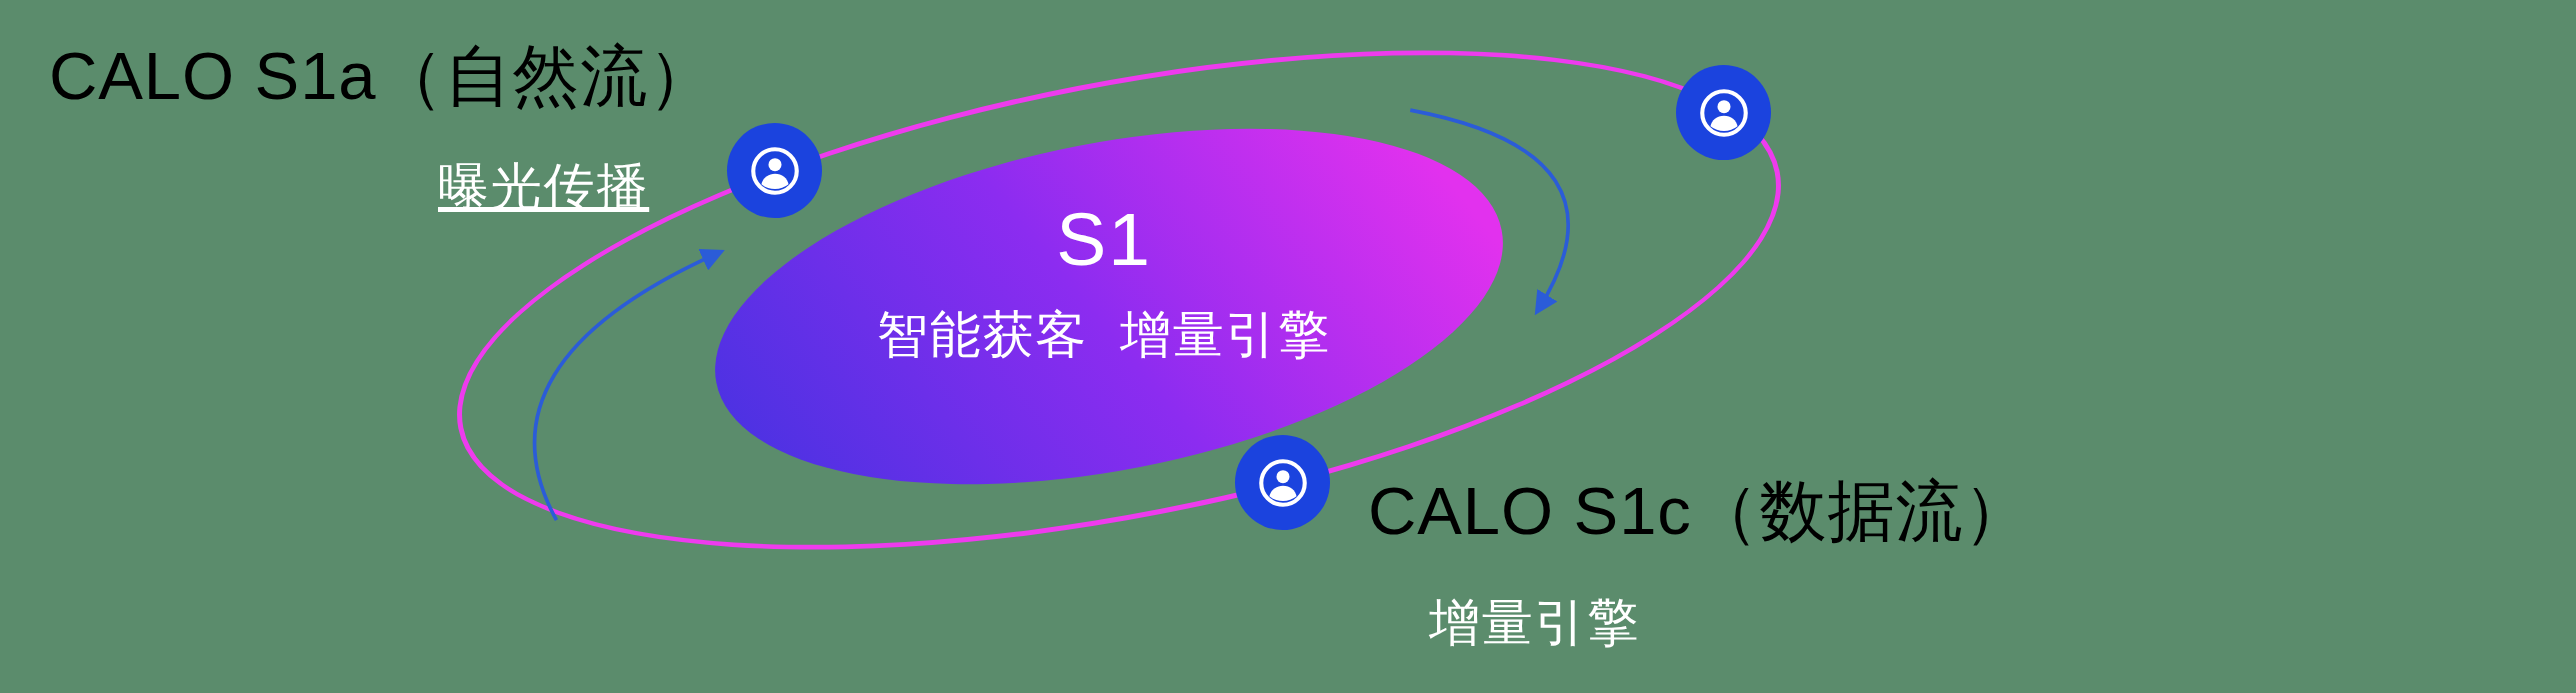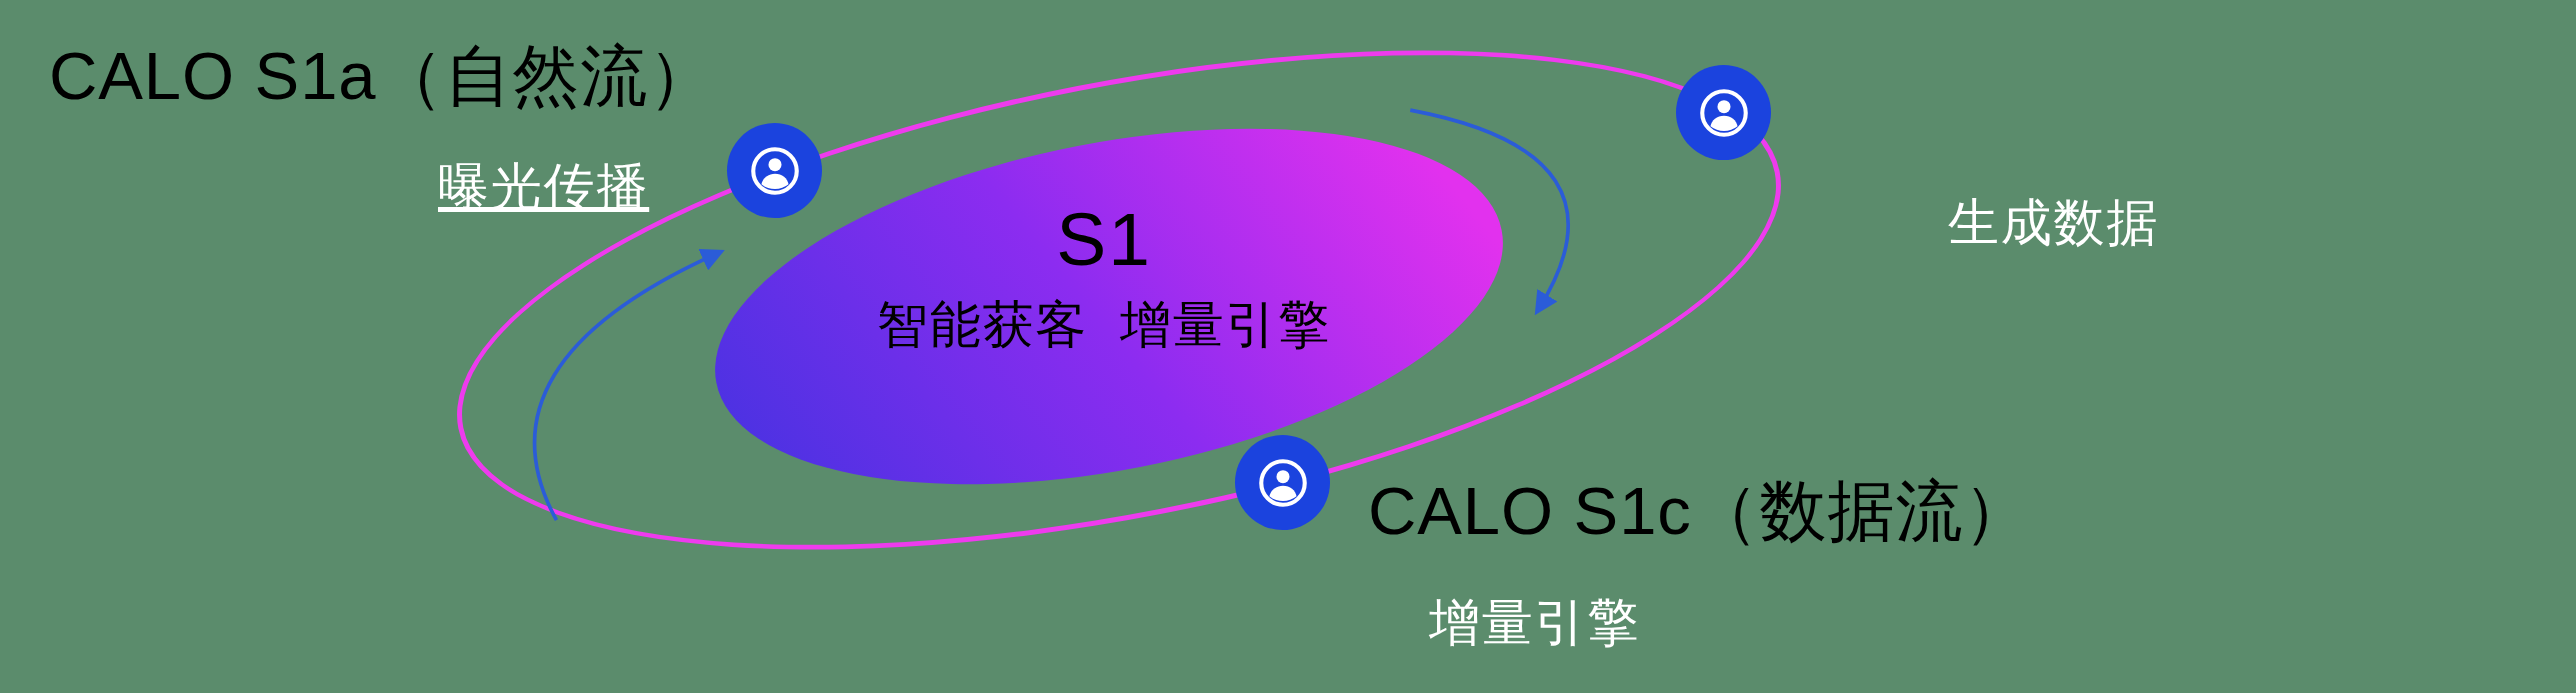--- a/index.html
+++ b/index.html
@@ -41,30 +41,30 @@
     transform: rotate(-11deg);
     background: linear-gradient(62deg, #4b32e2 6%, #8c2cf0 48%, #e231ee 90%);
   }
 
   .core-text {
     position: absolute;
     left: 831px;
     top: 198px;
     width: 546px;
     text-align: center;
-    color: #000000;
+    color: #ffffff;
   }
   .core-title {
     font-size: 75px;
     font-weight: 500;
     line-height: 1.1;
     letter-spacing: 1.8px;
   }
   .core-subtitle {
-    margin-top: 10px;
+    margin-top: 20px;
     font-size: 51px;
     font-weight: 400;
     white-space: pre;
     letter-spacing: 1.8px;
   }
 
   
   .node {
     position: absolute;
     width: 95px;
@@ -151,21 +151,20 @@
 
   <div class="node node-b">
     <span>
       <svg viewBox="0 0 24 24" xmlns="http://www.w3.org/2000/svg">
         <circle cx="12" cy="12" r="9" fill="none" stroke="#ffffff" stroke-width="1.7"></circle>
         <circle cx="12" cy="9.4" r="2.7" fill="#ffffff"></circle>
         <path d="M12 13.1 c-2.9 0 -5.2 1.9 -5.6 4.4 a9 9 0 0 0 11.2 0 c-0.4 -2.5 -2.7 -4.4 -5.6 -4.4 z" fill="#ffffff"></path>
       </svg>
     </span>
   </div>
-  <div class="sub-label sub-b">生成数据</div>
 
   <div class="node node-c">
     <span>
       <svg viewBox="0 0 24 24" xmlns="http://www.w3.org/2000/svg">
         <circle cx="12" cy="12" r="9" fill="none" stroke="#ffffff" stroke-width="1.7"></circle>
         <circle cx="12" cy="9.4" r="2.7" fill="#ffffff"></circle>
         <path d="M12 13.1 c-2.9 0 -5.2 1.9 -5.6 4.4 a9 9 0 0 0 11.2 0 c-0.4 -2.5 -2.7 -4.4 -5.6 -4.4 z" fill="#ffffff"></path>
       </svg>
     </span>
   </div>

